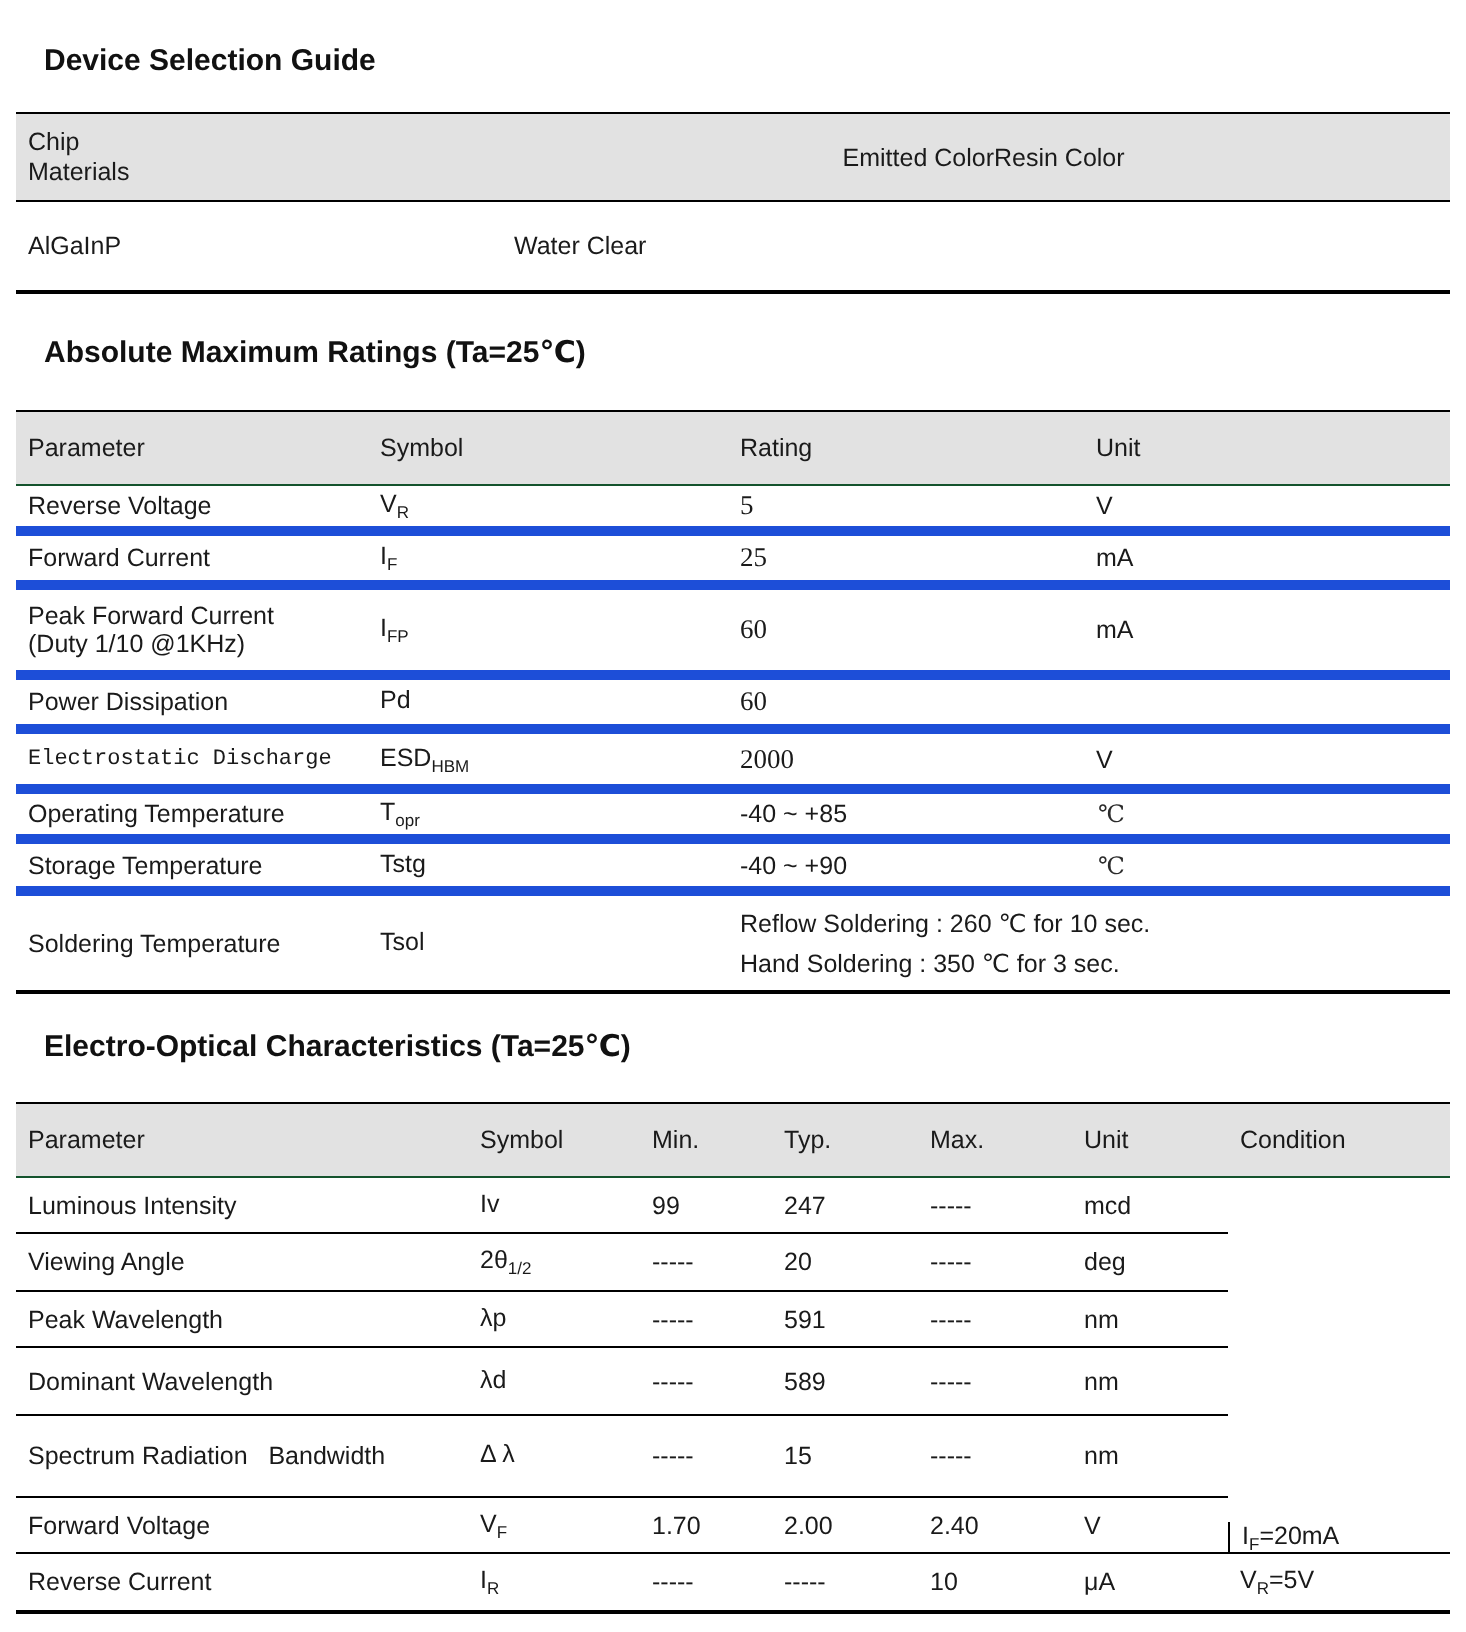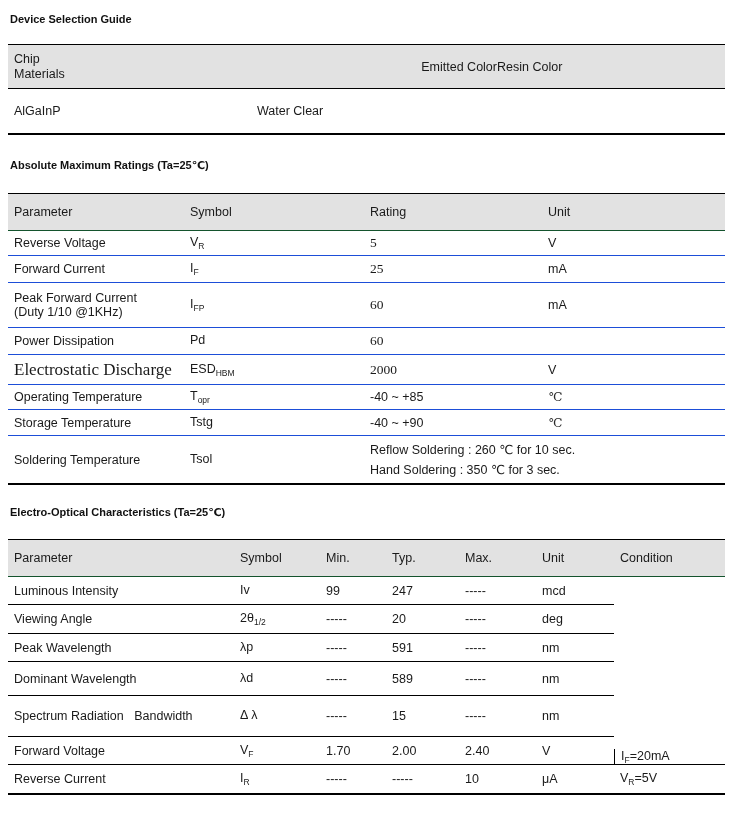--- a/index.html
+++ b/index.html
@@ -6,23 +6,23 @@
   html, body { margin: 0; padding: 0; }
   body {
     width: 733px; height: 816px;
     background: #ffffff;
     color: #1a1a1a;
     font-family: "Liberation Sans", "DejaVu Sans", sans-serif;
     font-size: 12.5px;
     overflow: hidden;
   }
   .sec-title {
-    font-size: 11px;
+    font-size: 15px;
     font-weight: bold;
-    margin: 0;
+    margin: 12px;
     padding-left: 10px;
     line-height: 16px;
     color: #111;
   }
   #title-1 { padding-top: 11px; }
   #title-2 { margin-top: 22px; }
   #title-3 { margin-top: 19px; }
 
   .tbl { width: 717px; margin-left: 8px; border-top: 1.5px solid #000; border-bottom: 2px solid #000; }
   #table-1 { margin-top: 17px; }
@@ -40,21 +40,21 @@
   #table-1 .thead { min-height: 44px; }
   #table-1 .body-row { min-height: 44px; }
   .chip-wrap { display: block; width: 64px; line-height: 15px; }
 
   
   .t2c1 { width: 182px; padding-left: 6px; }
   .t2c2 { width: 180px; }
   .t2c3 { width: 178px; }
   .t2c4 { flex: 1; }
   #table-2 .thead { min-height: 37px; }
-  #table-2 .body-row { border-bottom: 1px solid #1d4ed8; }
+  #table-2 .body-row { border-bottom: 5px solid #1d4ed8; }
   #table-2 .body-row:last-child { border-bottom: none; }
   .h-r1 { min-height: 25px; } .h-r2 { min-height: 27px; } .h-r3 { min-height: 45px; }
   .h-r4 { min-height: 27px; } .h-r5 { min-height: 30px; } .h-r6 { min-height: 25px; }
   .h-r7 { min-height: 26px; } .h-r8 { min-height: 47px; }
 
   
   .t3c1 { width: 232px; padding-left: 6px; }
   .t3c2 { width: 86px; }
   .t3c3 { width: 66px; }
   .t3c4 { width: 73px; }
@@ -67,21 +67,21 @@
   .t3-left .trow { border-bottom: 1px solid #000; }
   .t3-left .trow:last-child { border-bottom: none; }
   .t3-left .t3c6 { flex: 1; width: auto; }
   .t3-cond { flex: 1; border-left: 1px solid #000; display: flex; align-items: center; padding-left: 6px; }
   .e-r1 { min-height: 28px; } .e-r2 { min-height: 29px; } .e-r3 { min-height: 28px; }
   .e-r4 { min-height: 34px; } .e-r5 { min-height: 41px; } .e-r6 { min-height: 27px; }
   .e-r7 { min-height: 28px; }
 
   sub { font-size: 8.5px; line-height: 1; vertical-align: -3px; }
   .serifnum { font-family: "Liberation Serif", "DejaVu Serif", serif; font-size: 13.5px; }
-  .serifparam { font-family: Liberation Serif, serif; font-size: 17px; }
+  .serifparam { font-family: Liberation Mono, monospace; font-size: 11px; }
   .degc { font-family: "DejaVu Serif", serif; font-size: 12px; color: #2b2b2b; padding-left: 1px; }
   .line2 { display: block; }
   .nowrap { white-space: nowrap; }
   .mlines { line-height: 20px; }
 </style>
 </head>
 <body>
 
 <div>
 

